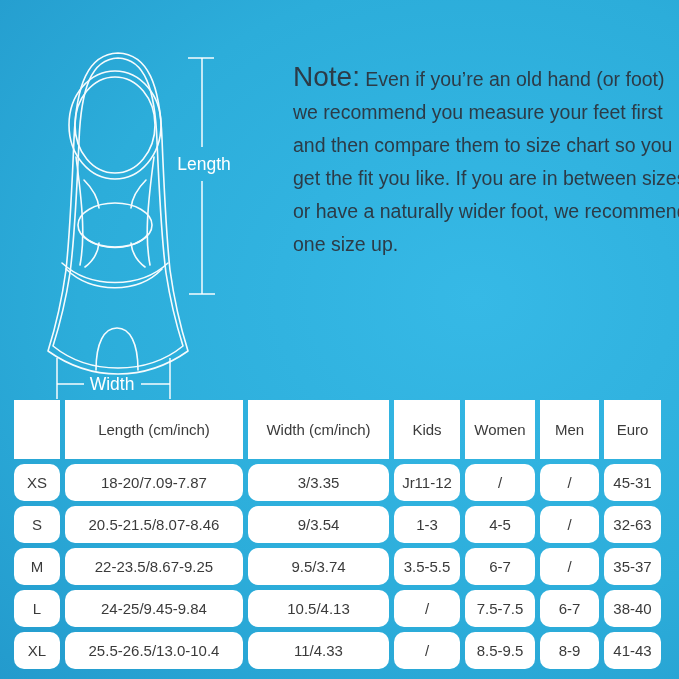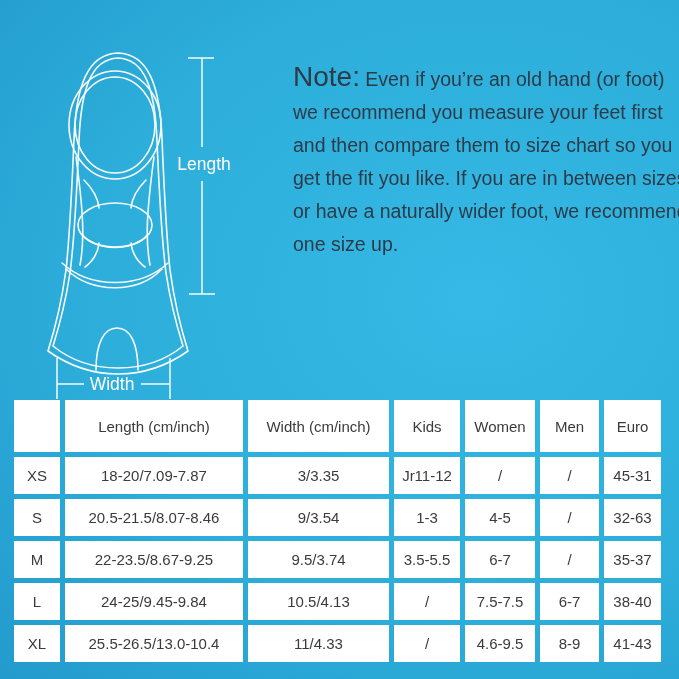--- a/index.html
+++ b/index.html
@@ -20,22 +20,22 @@
   .note-heading{font-size:28px;}
   
   .size-table{
     position:absolute;left:9px;top:395px;
     border-collapse:separate;border-spacing:5px;table-layout:fixed;width:657px;
   }
   .size-table th,.size-table td{
     background:#ffffff;color:#3b3b3b;text-align:center;vertical-align:middle;
     font-size:15px;font-weight:normal;padding:0;overflow:hidden;white-space:nowrap;
   }
-  .size-table thead th{height:52px;}
-  .size-table tbody td,.size-table tbody th{height:37px;}
+  .size-table thead th{height:59px;}
+  .size-table tbody td,.size-table tbody th{height:37px;border-radius:10px;}
 </style>
 </head>
 <body>
 
 <div class="canvas">
 
   <div class="fin-wrap">
     <svg width="260" height="380" viewBox="0 0 260 380">
       <g class="fin-line">
 
@@ -149,20 +149,20 @@
         <td>/</td>
         <td>7.5-7.5</td>
         <td>6-7</td>
         <td>38-40</td>
       </tr>
       <tr>
         <th>XL</th>
         <td>25.5-26.5/13.0-10.4</td>
         <td>11/4.33</td>
         <td>/</td>
-        <td>4.6-9.5</td>
+        <td>8.5-9.5</td>
         <td>8-9</td>
         <td>41-43</td>
       </tr>
     </tbody>
   </table>
 
 </div>
 
 </body></html>

